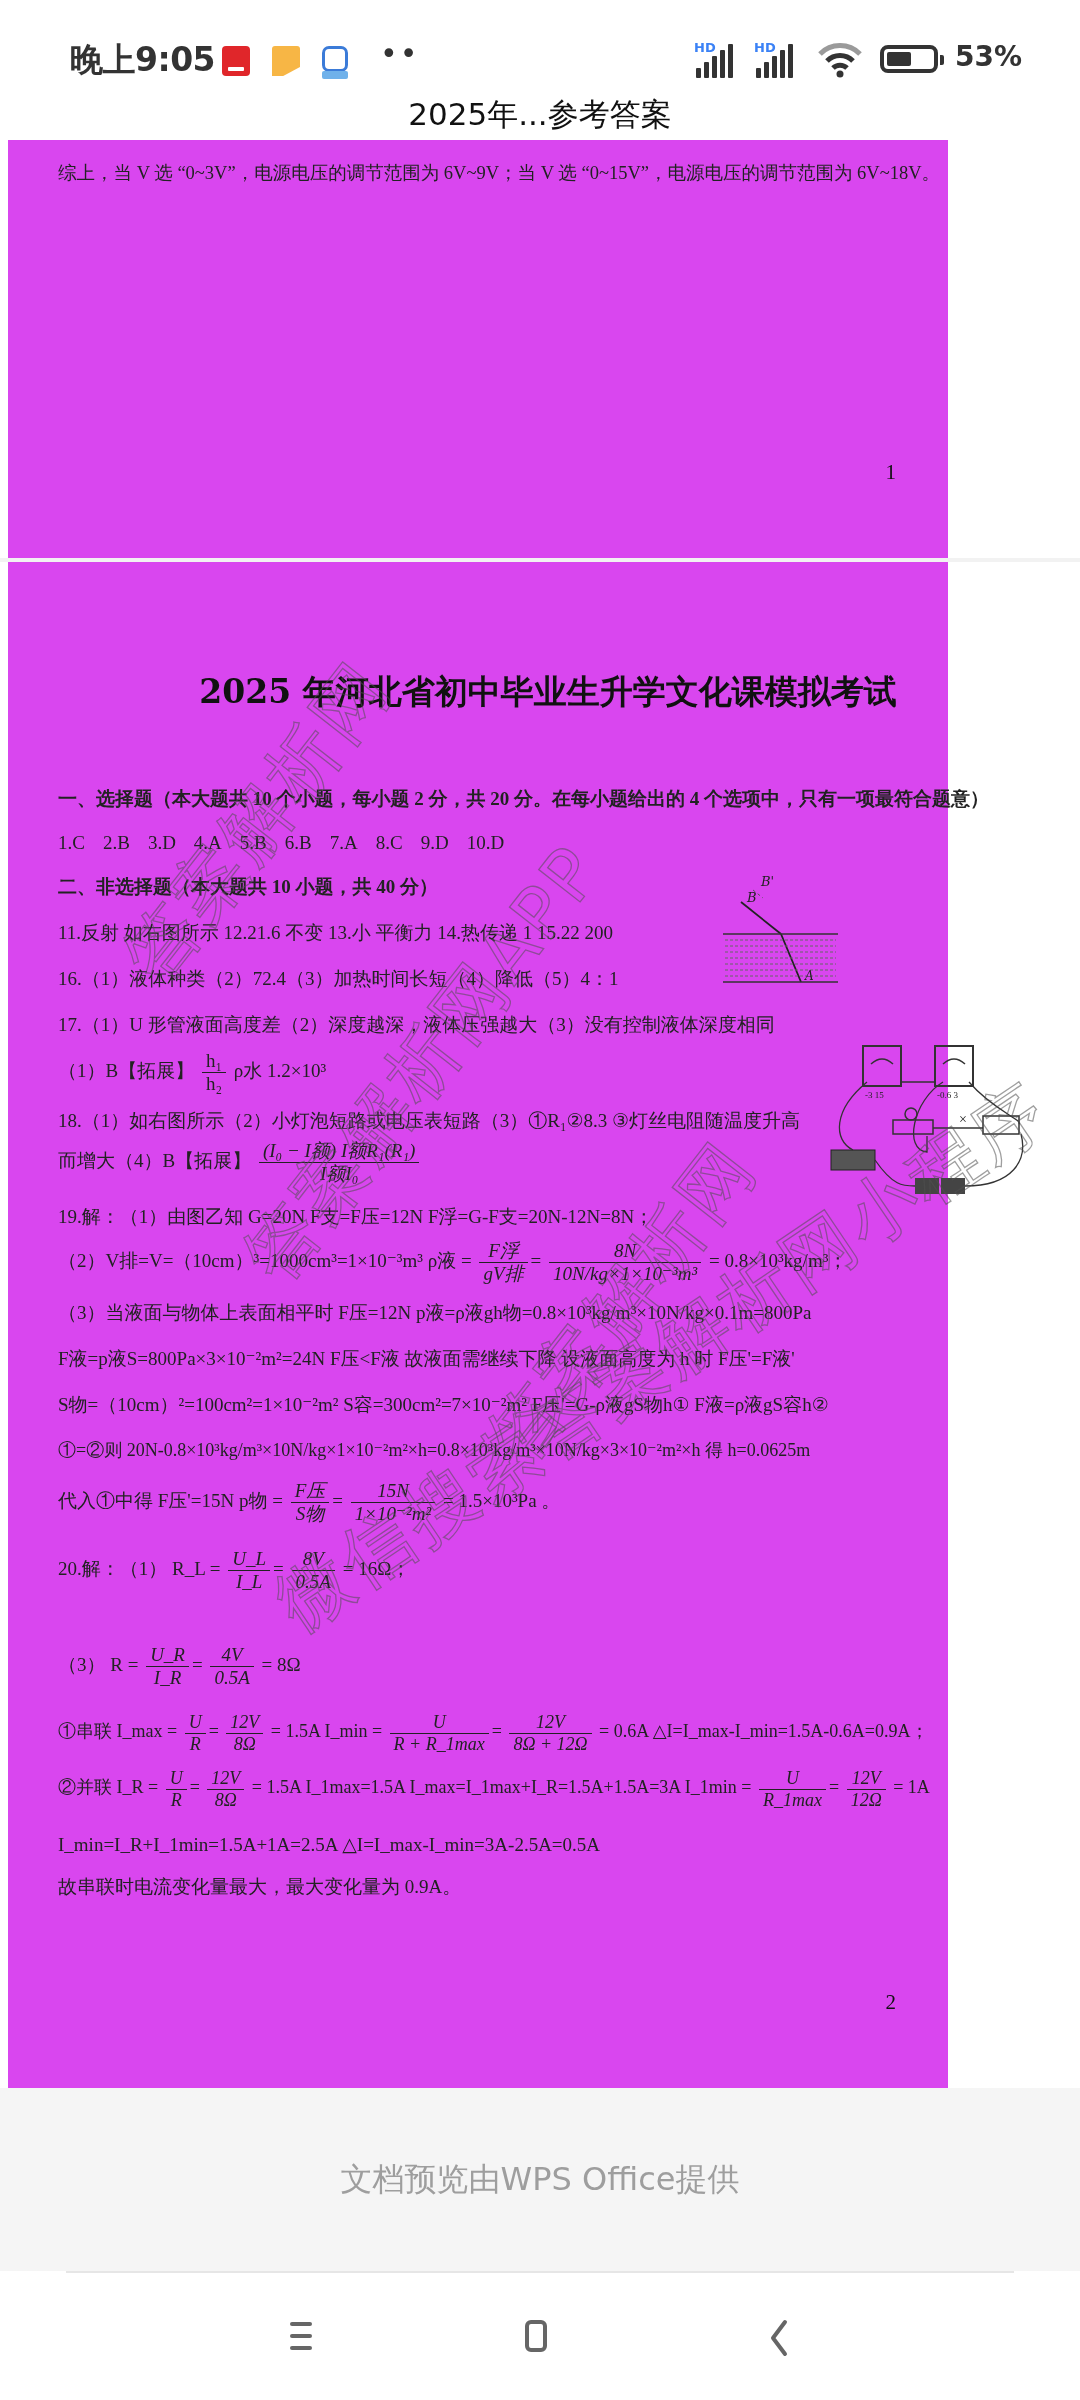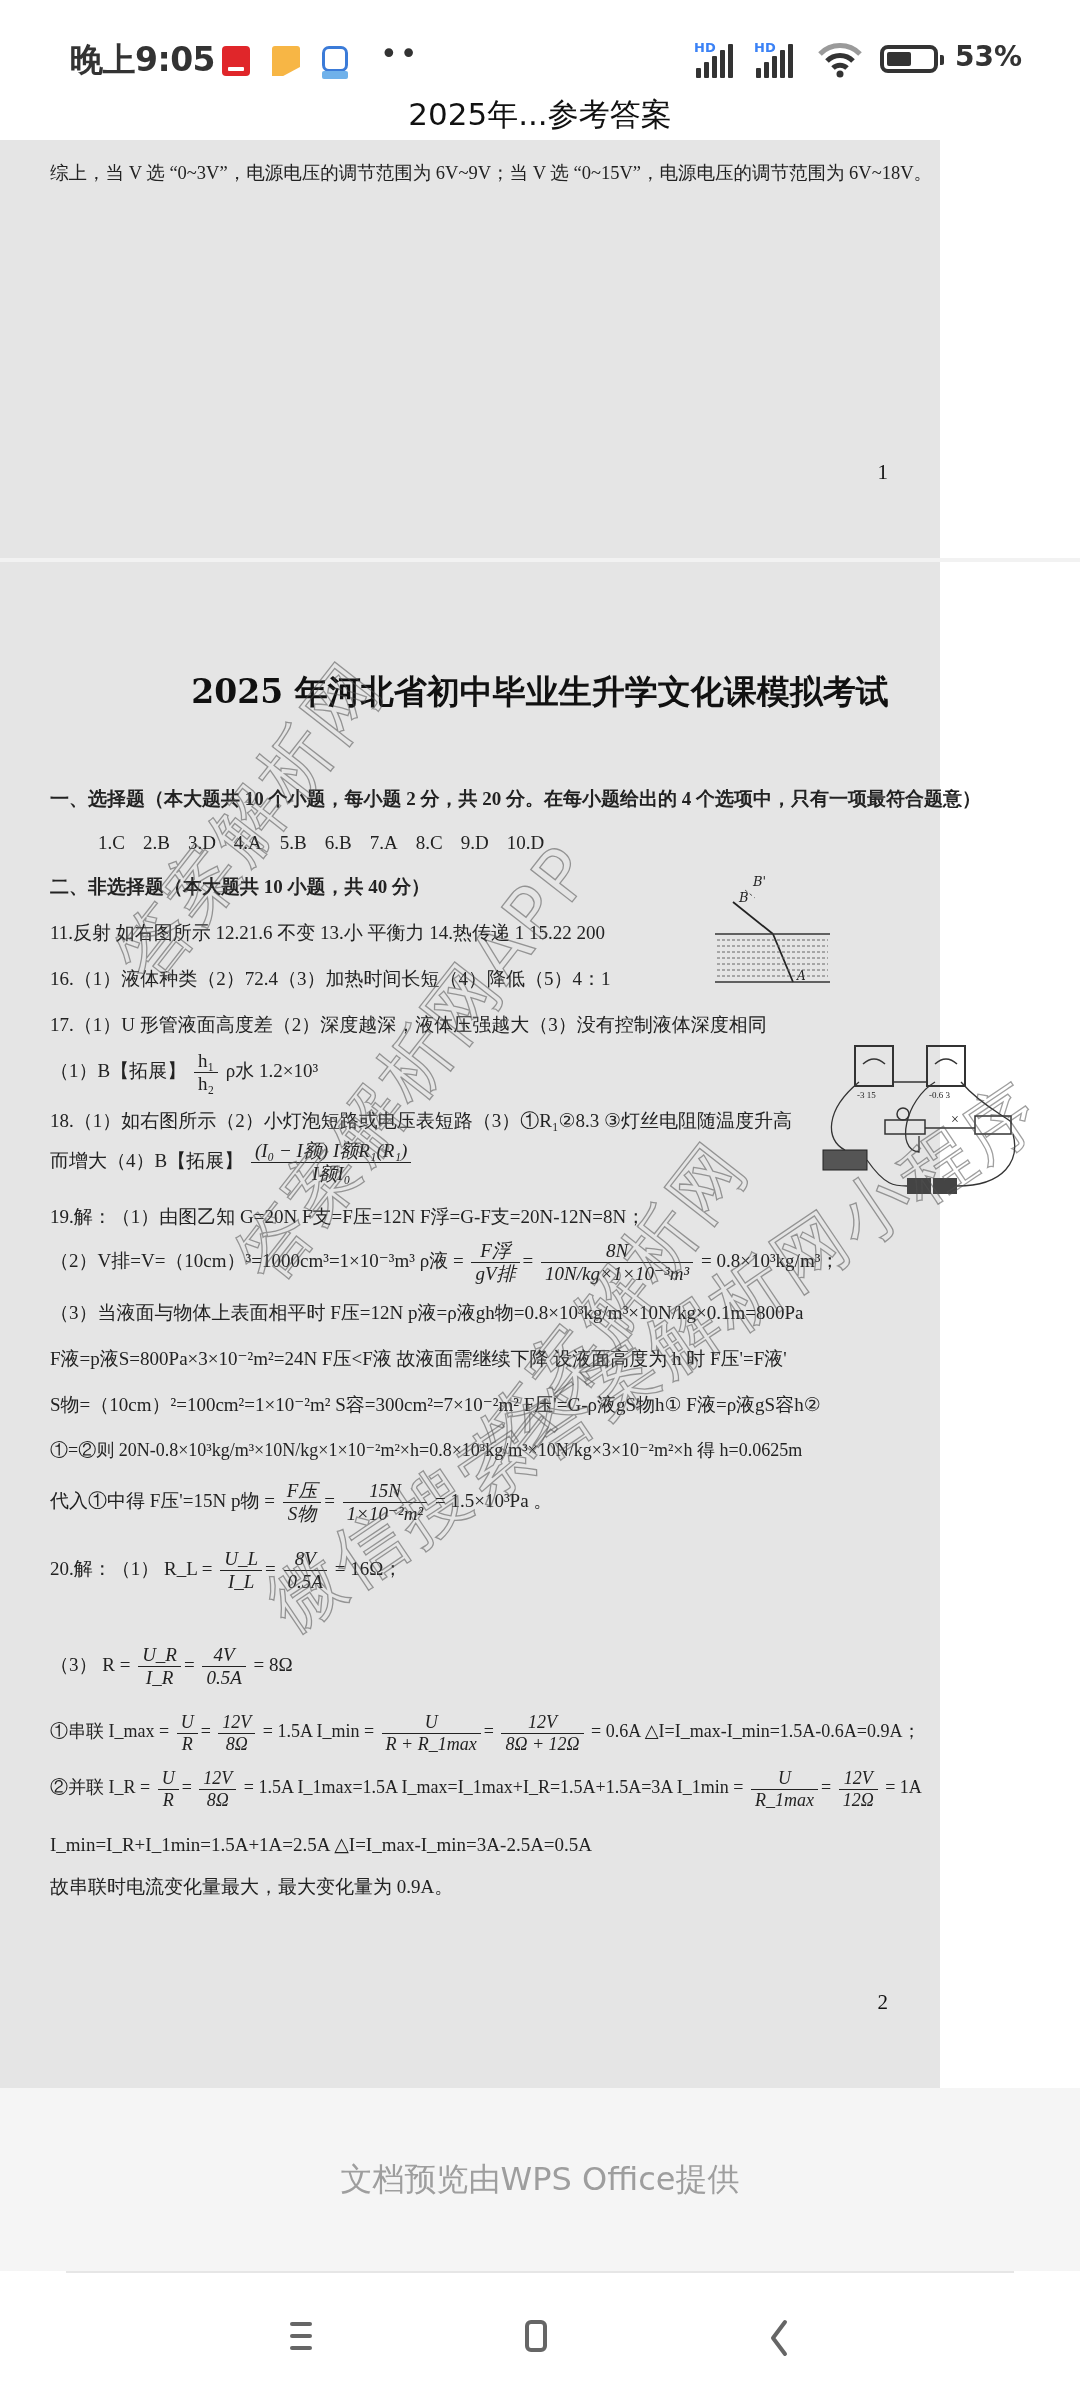--- a/index.html
+++ b/index.html
@@ -22,21 +22,21 @@
   .sb-wifi { position: absolute; left: 818px; top: 42px; width: 44px; height: 36px; }
   .sb-battery { position: absolute; left: 880px; top: 45px; width: 58px; height: 28px; border: 4px solid #333; border-radius: 8px; }
   .sb-battery .fill { position: absolute; left: 3px; top: 3px; width: 24px; height: 14px; background: #333; border-radius: 2px; }
   .sb-battery .cap { position: absolute; right: -10px; top: 6px; width: 4px; height: 10px; background: #333; border-radius: 0 2px 2px 0; }
   .sb-pct { position: absolute; left: 955px; top: 40px; font-family: "DejaVu Sans", sans-serif; font-size: 28px; font-weight: bold; color: #333; }
 
   
   .doc-title { position: absolute; left: 0; top: 94px; width: 1080px; text-align: center; font-family: "DejaVu Sans", sans-serif; font-size: 31px; color: #111; }
 
   
-  .page { position: absolute; left: 0; width: 940px; background: #e5e5e5; }
+  .page { position: absolute; left: 8px; width: 940px; background: #d946ef; }
   .page1 { top: 140px; height: 418px; }
   .page-gap { position: absolute; left: 0; top: 558px; width: 1080px; height: 4px; background: #f2f2f2; }
   .page2 { top: 562px; height: 1528px; }
   .ptext { position: absolute; left: 50px; font-size: 19px; line-height: 1.2; white-space: nowrap; color: #222; }
   .pagenum { position: absolute; right: 52px; font-size: 21px; color: #111; }
 
   .p2-title { position: absolute; left: 0; width: 1080px; text-align: center; font-size: 33px; font-weight: bold; color: #111; font-family: "DejaVu Serif", serif; }
   .sec { font-weight: bold; font-size: 19px; }
   .frac { display: inline-block; vertical-align: middle; text-align: center; margin: 0 3px; font-style: italic; }
   .frac .num { display: block; border-bottom: 1.4px solid #222; padding: 0 4px; line-height: 1.15; }
@@ -108,21 +108,21 @@
   <div class="ptext" style="top:22px;font-size:18.5px;">综上，当 V 选 “0~3V”，电源电压的调节范围为 6V~9V；当 V 选 “0~15V”，电源电压的调节范围为 6V~18V。</div>
   <div class="pagenum" style="top:320px">1</div>
 </div>
 <div class="page-gap"></div>
 
 <div class="page page2">
   <div class="p2-title" style="top:108px">2025 年河北省初中毕业生升学文化课模拟考试</div>
 
   <div class="ptext sec" style="top:226px">一、选择题（本大题共 10 个小题，每小题 2 分，共 20 分。在每小题给出的 4 个选项中，只有一项最符合题意）</div>
 
-  <div class="ptext" style="top:270px;display:flex;gap:18px;margin-left:48px;">
+  <div class="ptext" style="top:270px;display:flex;gap:18px;">
     <span>1.C</span>
     <span>2.B</span>
     <span>3.D</span>
     <span>4.A</span>
     <span>5.B</span>
     <span>6.B</span>
     <span>7.A</span>
     <span>8.C</span>
     <span>9.D</span>
     <span>10.D</span>

